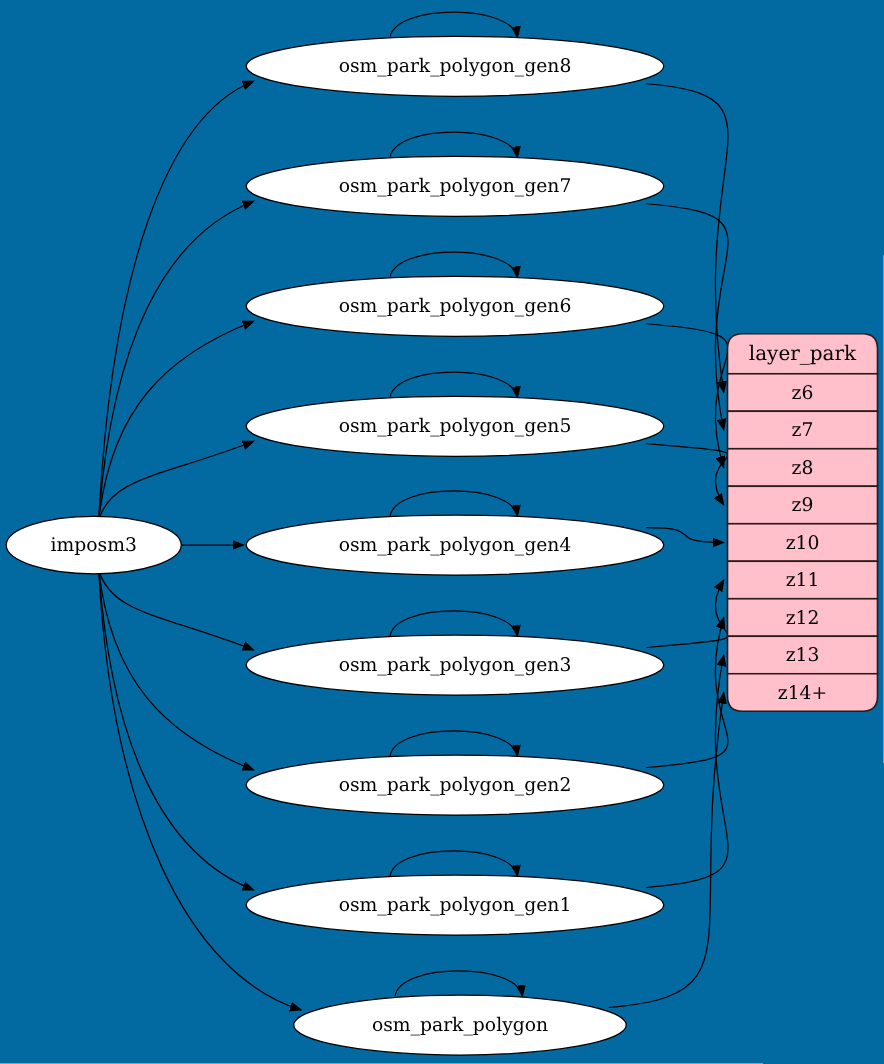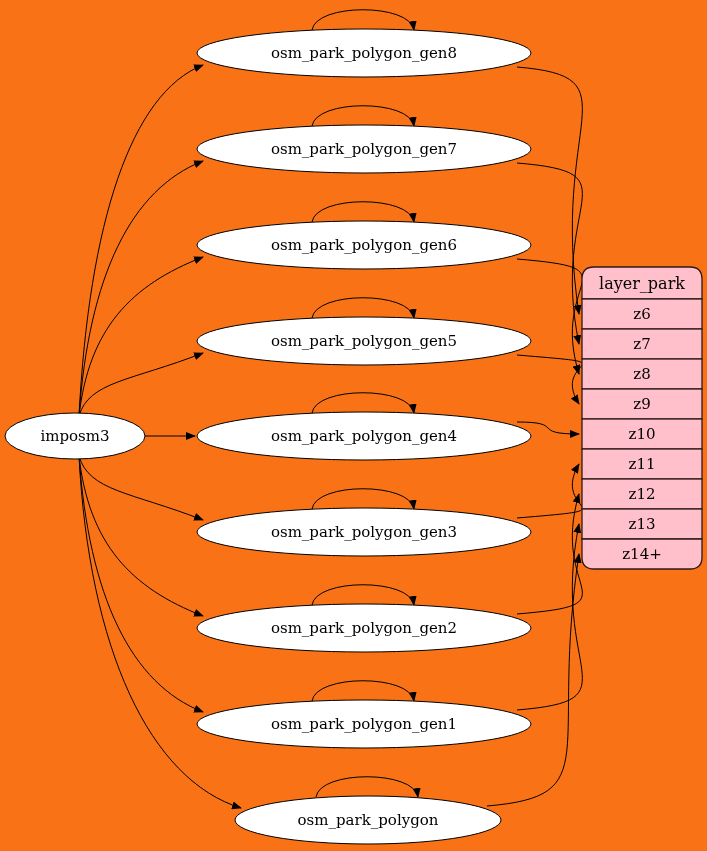--- a/index.html
+++ b/index.html
@@ -8,21 +8,21 @@
     background: #ffffff;
   }
   body {
     font-family: "DejaVu Serif", serif;
   }
   #diagram-root {
     position: relative;
     width: 707px;
     height: 851px;
     overflow: hidden;
-    background: #f97316;
+    background: #0369a1;
   }
   svg.graph-canvas {
     position: absolute;
     left: 0;
     top: 0;
     width: 707px;
     height: 851px;
   }
   .node-ellipse {
     fill: #ffffff;

